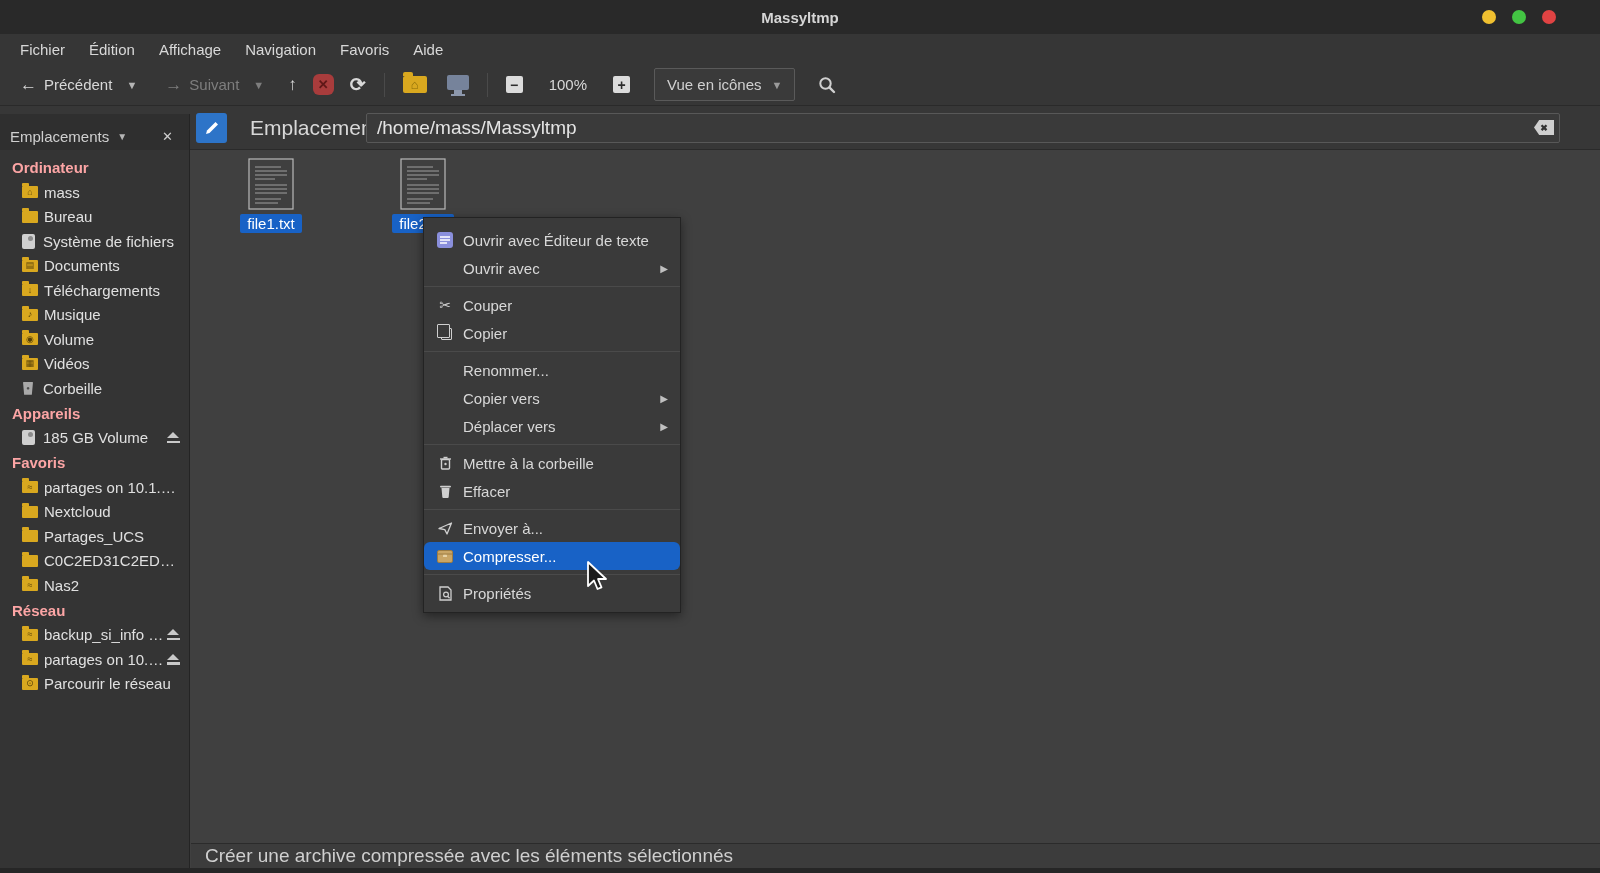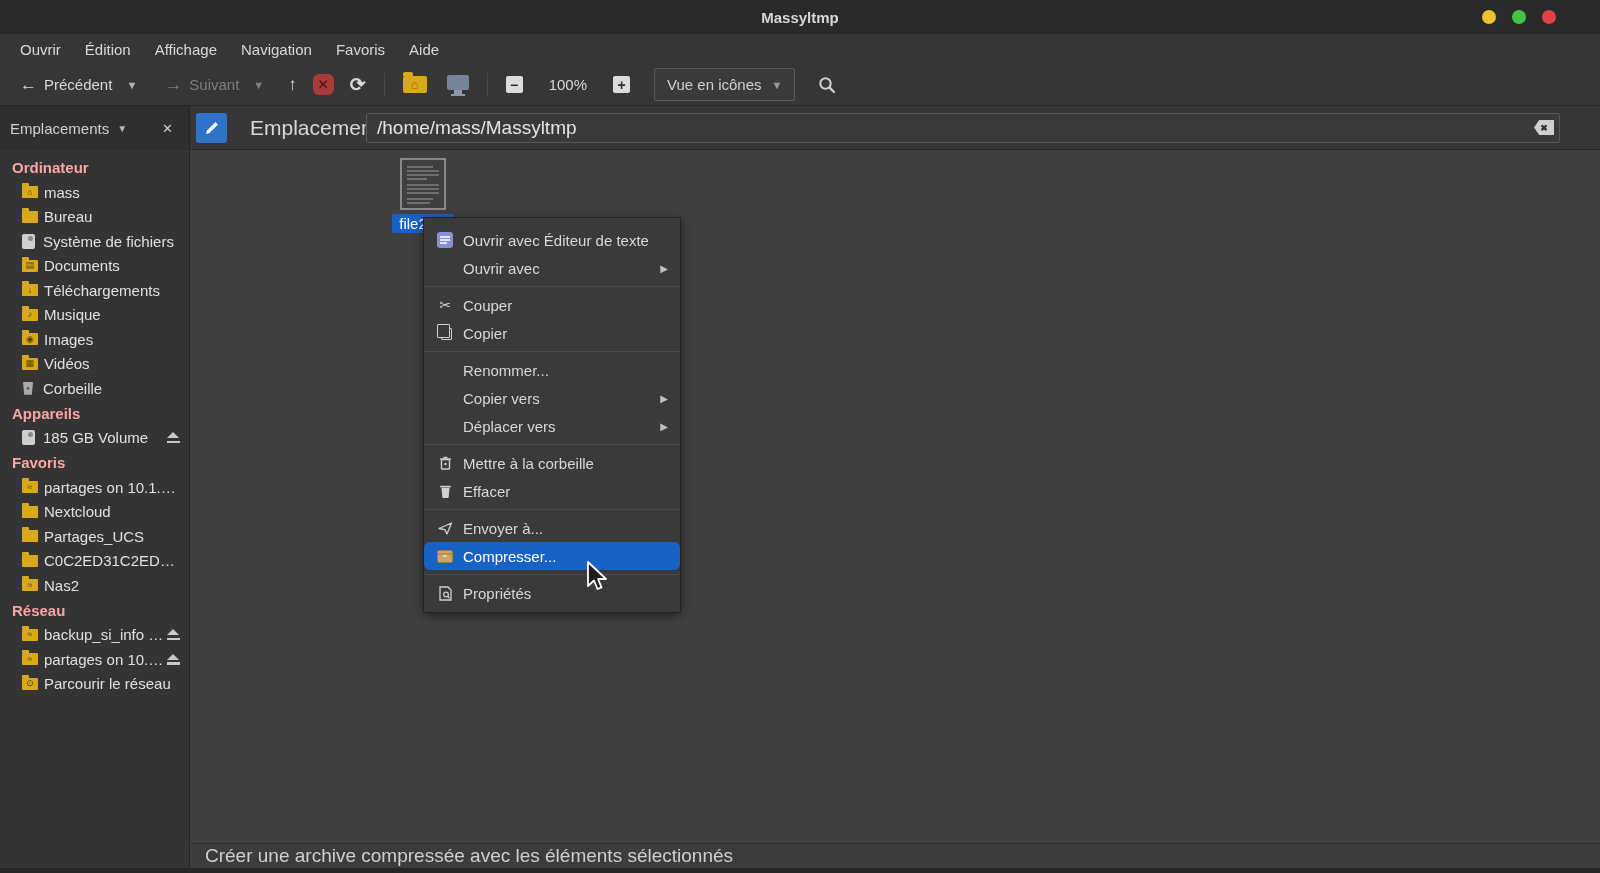--- a/index.html
+++ b/index.html
@@ -41,21 +41,21 @@
   .zoom-sq { width:17px; height:17px; background:#dcdcdc; border-radius:2px; color:#2d2d2d;
     display:flex; align-items:center; justify-content:center; font-size:14px; font-weight:bold; line-height:1; }
   .zoom-label { padding:0 18px; }
   .viewbtn { display:flex; align-items:center; gap:10px; border:1px solid #5a5a5a; background:#3a3a3a;
     border-radius:2px; padding:7px 12px; margin:0 14px 0 16px; color:#d0d0d0; }
   .search-ic { width:20px; height:20px; }
 
   
   .locrow { position:absolute; left:0; top:106px; width:1600px; height:44px; background:#373737;
     border-bottom:1px solid #2a2a2a; }
-  .places-panel { position:absolute; left:0; top:0; width:190px; height:44px; background:#2f2f2f;
+  .places-panel { position:absolute; left:0; top:8px; width:190px; height:44px; background:#2f2f2f;
     border-right:1px solid #242424; display:flex; align-items:center; color:#d0d0d0; font-size:15px; padding:0 10px; }
   .places-close { margin-left:auto; font-size:13px; color:#cfcfcf; padding:2px 6px; }
   .edit-btn { position:absolute; left:196px; top:7px; width:31px; height:30px; background:#2d74c8;
     border-radius:3px; display:flex; align-items:center; justify-content:center; }
   .loc-label { position:absolute; left:250px; top:0; height:44px; display:flex; align-items:center;
     color:#d8d8d8; font-size:21px; }
   .loc-input { position:absolute; left:366px; top:7px; width:1194px; height:30px; background:#3a3a3a;
     border:1px solid #585858; border-radius:2px; color:#e4e4e4; font-size:19px;
     font-family:"Liberation Sans", sans-serif; padding:0 34px 0 10px; outline:none; }
   .clear-ic { position:absolute; left:1534px; top:14px; width:20px; height:15px; background:#cfcfcf;
@@ -118,21 +118,21 @@
   <div class="titlebar">
     <span class="title">Massyltmp</span>
     <div class="tb-btns">
       <span class="tb-dot" style="background:#f0c030"></span>
       <span class="tb-dot" style="background:#43c443"></span>
       <span class="tb-dot" style="background:#e04343"></span>
     </div>
   </div>
 
   <div class="menubar">
-    <span class="mitem">Ouvrir</span>
+    <span class="mitem">Fichier</span>
     <span class="mitem">Édition</span>
     <span class="mitem">Affichage</span>
     <span class="mitem">Navigation</span>
     <span class="mitem">Favoris</span>
     <span class="mitem">Aide</span>
   </div>
 
   <div class="toolbar">
     <span class="tbtn">
       <span class="arrow-glyph">←</span>
@@ -227,21 +227,21 @@
     <div class="sb-item">
       <span class="fic">
           <span class="em">♪</span>
         </span>
       <span class="lbl">Musique</span>
       </div>
     <div class="sb-item">
       <span class="fic">
           <span class="em">◉</span>
         </span>
-      <span class="lbl">Images</span>
+      <span class="lbl">Volume</span>
       </div>
     <div class="sb-item">
       <span class="fic">
           <span class="em">▦</span>
         </span>
       <span class="lbl">Vidéos</span>
       </div>
     <div class="sb-item">
       <span class="tic"></span>
       <span class="lbl">Corbeille</span>
@@ -297,20 +297,37 @@
       </div>
     <div class="sb-item">
       <span class="fic">
           <span class="em">⊙</span>
         </span>
       <span class="lbl">Parcourir le réseau</span>
       </div>
   </div>
 
   <div class="main">
+    <div class="file" style="left:30px; top:8px;">
+      <svg width="46" height="52" viewBox="0 0 46 52">
+        <rect x="1" y="1" width="44" height="50" fill="#3f3f3f" stroke="#b9b9b9" stroke-width="1.2"></rect>
+        <g stroke="#9f9f9f" stroke-width="1">
+          <line x1="7" y1="9" x2="33" y2="9"></line>
+            <line x1="7" y1="13" x2="39" y2="13"></line>
+          <line x1="7" y1="17" x2="39" y2="17"></line>
+            <line x1="7" y1="21" x2="27" y2="21"></line>
+          <line x1="7" y1="27" x2="39" y2="27"></line>
+            <line x1="7" y1="31" x2="39" y2="31"></line>
+          <line x1="7" y1="35" x2="39" y2="35"></line>
+            <line x1="7" y1="41" x2="33" y2="41"></line>
+          <line x1="7" y1="45" x2="30" y2="45"></line>
+        </g>
+      </svg>
+      <span class="file-label" style="background:#1862c6">file1.txt</span>
+    </div>
     <div class="file" style="left:182px; top:8px;">
       <svg width="46" height="52" viewBox="0 0 46 52">
         <rect x="1" y="1" width="44" height="50" fill="#3f3f3f" stroke="#b9b9b9" stroke-width="1.2"></rect>
         <g stroke="#9f9f9f" stroke-width="1">
           <line x1="7" y1="9" x2="33" y2="9"></line>
             <line x1="7" y1="13" x2="39" y2="13"></line>
           <line x1="7" y1="17" x2="39" y2="17"></line>
             <line x1="7" y1="21" x2="27" y2="21"></line>
           <line x1="7" y1="27" x2="39" y2="27"></line>
             <line x1="7" y1="31" x2="39" y2="31"></line>

